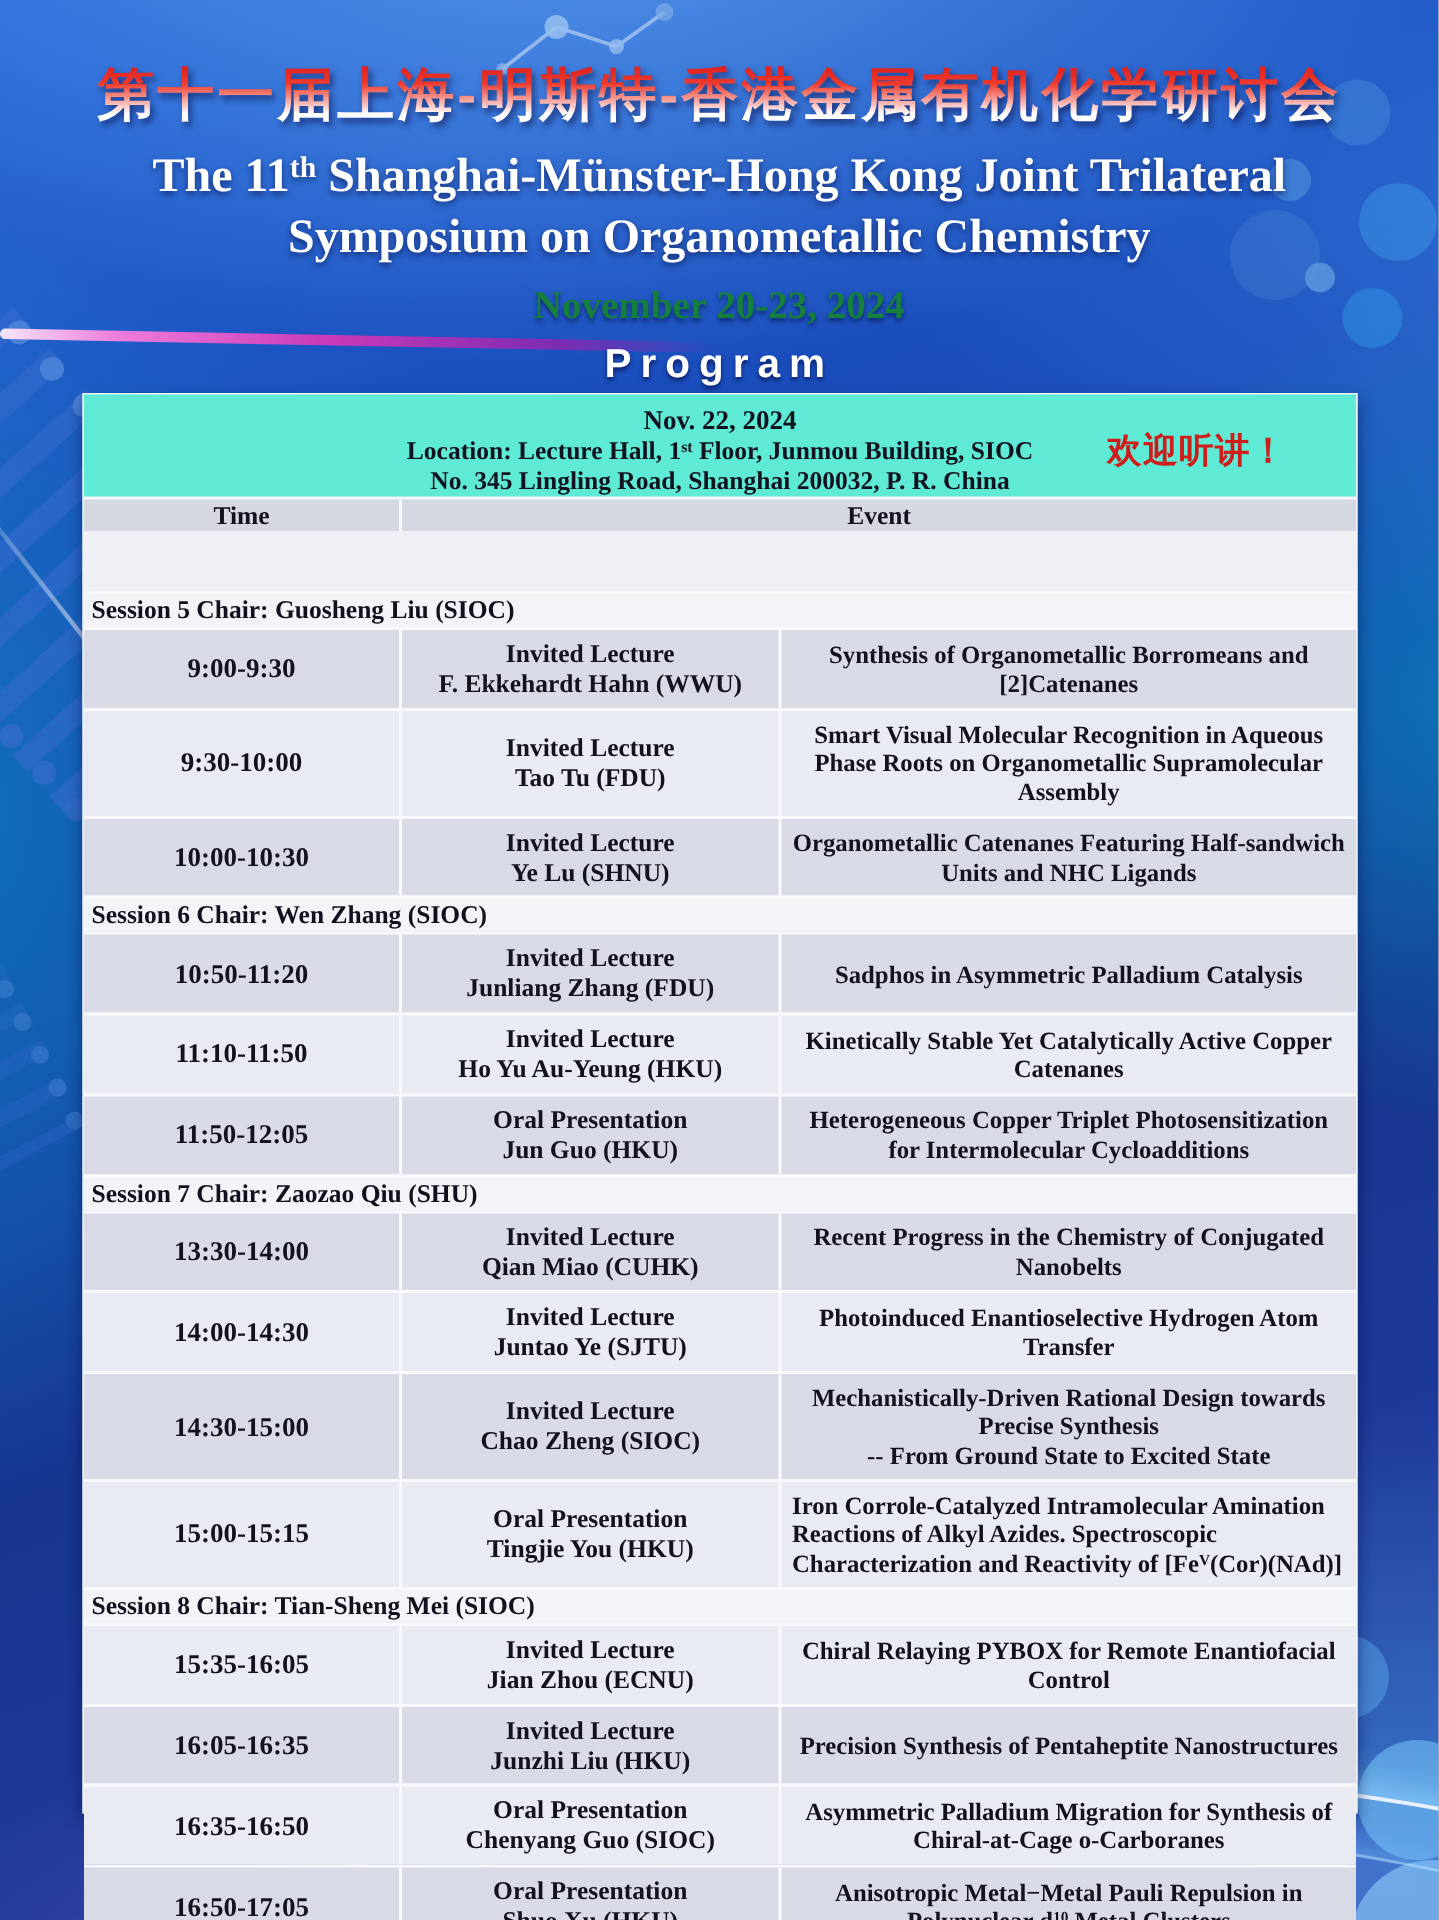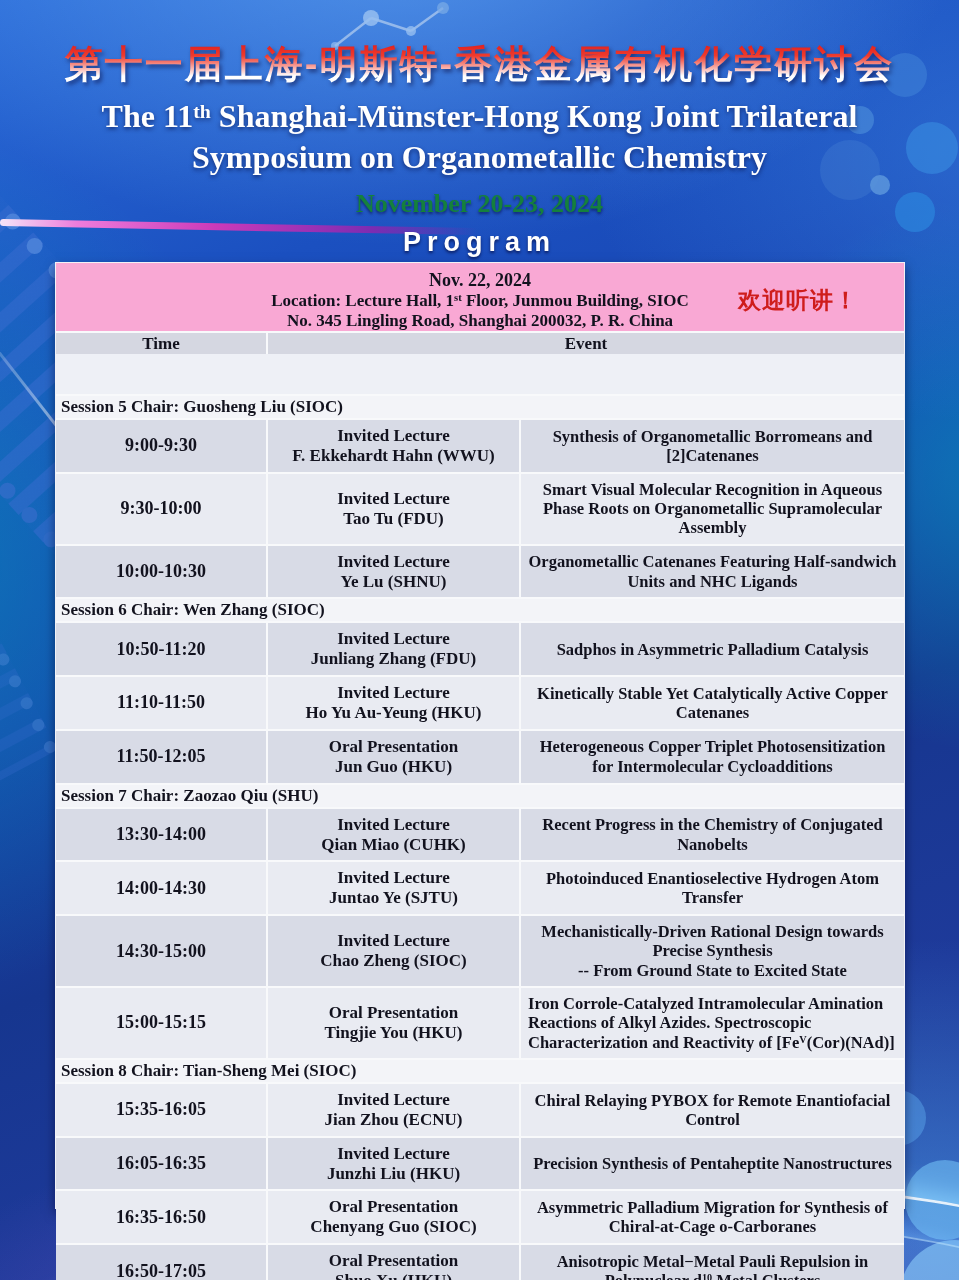--- a/index.html
+++ b/index.html
@@ -86,21 +86,21 @@
     text-shadow:0 2px 3px rgba(5,10,60,.7);
   }
   
   .ptable{
     position:absolute;left:55px;top:262px;width:850px;height:947px;
     background:#eef0f6;border:1px solid #f2f2f6;box-sizing:border-box;
     display:flex;flex-direction:column;
     box-shadow:0 5px 10px rgba(0,0,40,.5);
     font-family:"Liberation Serif",serif;font-weight:bold;color:#12121e;
   }
-  .t-header{position:relative;height:71px;text-align:center;padding-top:7px;box-sizing:content-box;background:#f9a8d4;}
+  .t-header{position:relative;height:71px;text-align:center;padding-top:7px;box-sizing:content-box;background:#5eead4;}
   .t-date{font-size:18px;line-height:21px;}
   .t-loc,.t-addr{font-size:17px;line-height:20px;}
   .t-welcome{
     position:absolute;right:46px;top:22px;color:#cf1d1c;font-size:23px;letter-spacing:1px;
     font-family:"Liberation Sans",sans-serif;font-weight:bold;
   }
   .t-colhead{display:grid;grid-template-columns:210px 1fr;background:#d5d7e1;border-top:2px solid #f8f9fb;}
   .t-colhead div{text-align:center;font-size:17px;line-height:19px;padding:1px 0;}
   .t-colhead div + div{border-left:2px solid #f8f9fb;}
   .t-body{flex:1;display:flex;flex-direction:column;margin-top:40px;}

